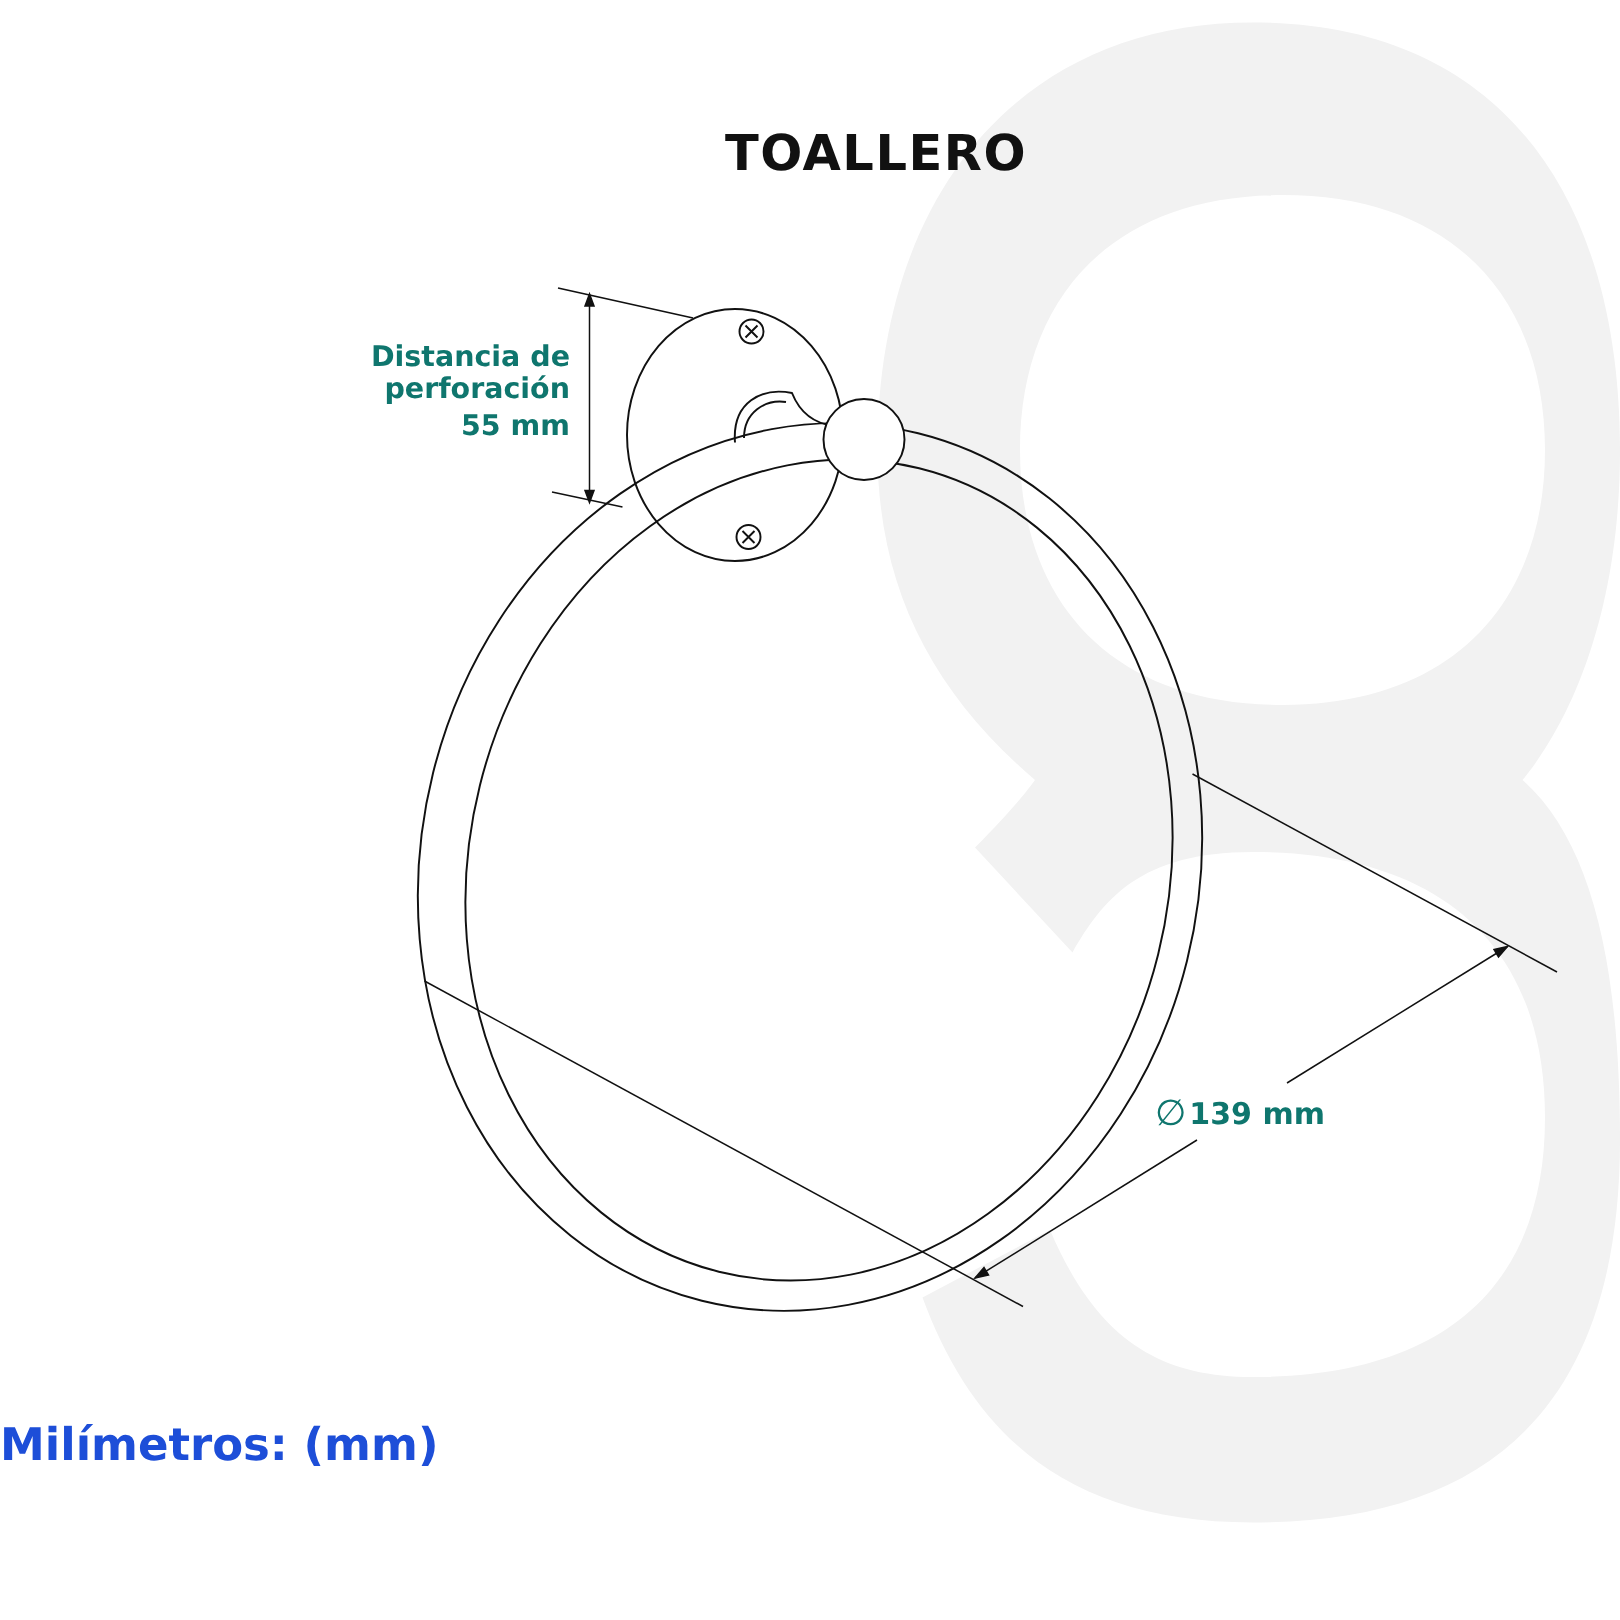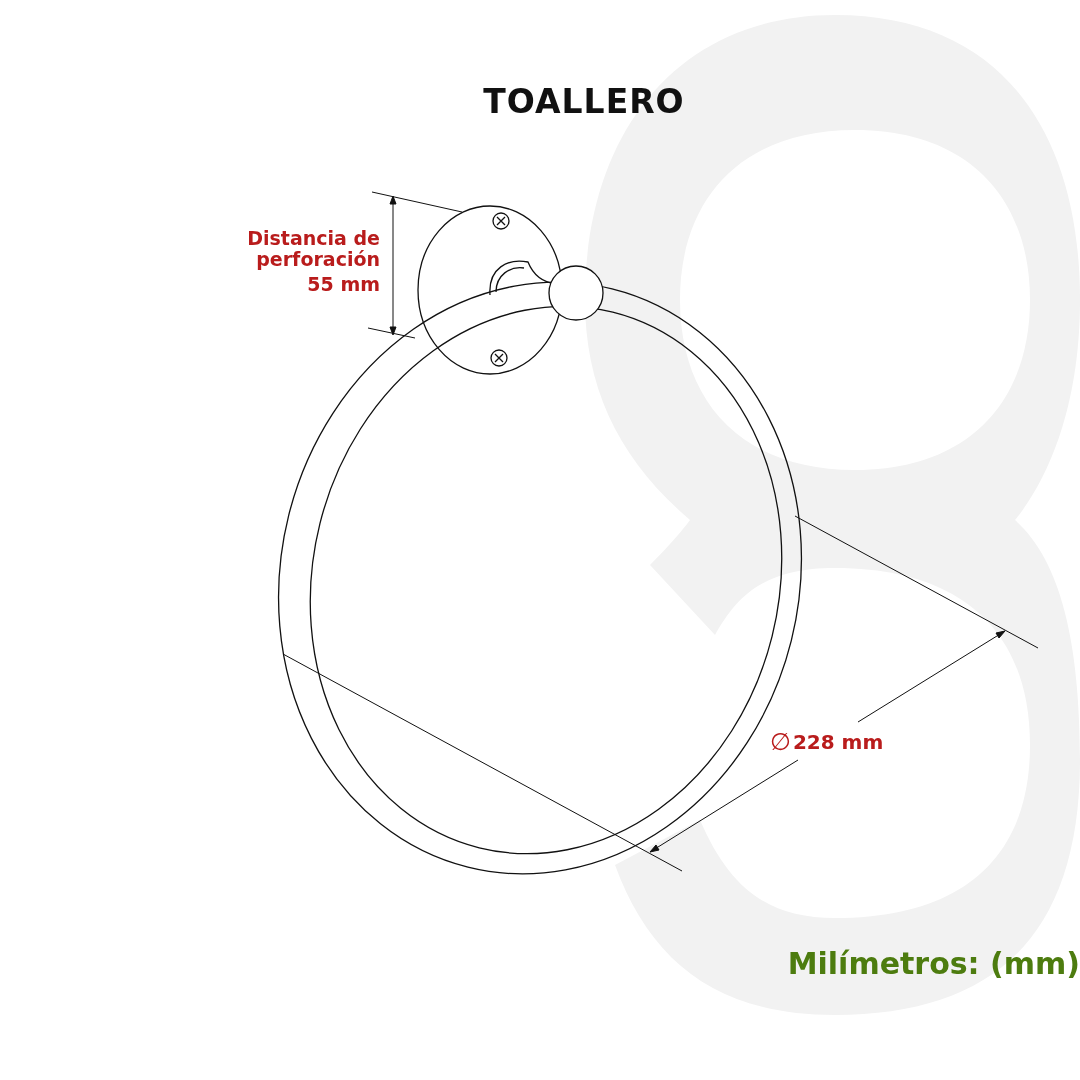--- a/index.html
+++ b/index.html
@@ -1,20 +1,20 @@
 <!DOCTYPE html>
 <html><head>
 <meta charset="utf-8">
 <style>
   html, body { margin:0; padding:0; background:#ffffff; }
   body { width:1080px; height:1080px; position:relative; overflow:hidden; font-family:"DejaVu Sans","Liberation Sans",sans-serif; }
   #stage { position:absolute; left:0; top:0; width:1080px; height:1080px; }
   .title { position:absolute; left:0; width:1080px; top:82px; text-align:center; font-weight:bold; font-size:33px; letter-spacing:1px; color:#111;padding-left:44px; }
-  .footer { position:absolute; left:0; width:1080px; top:946px; text-align:right; font-weight:bold; font-size:30px; color:#4d7c0f; }
-  .lbl { position:absolute; font-weight:bold; color:#b91c1c; }
+  .footer { position:absolute; left:0; width:1080px; top:946px; text-align:left; font-weight:bold; font-size:30px; color:#1d4ed8; }
+  .lbl { position:absolute; font-weight:bold; color:#0f766e; }
   .drill { left:200px; top:228px; width:180px; text-align:right; font-size:19px; line-height:21px; }
   .drill .val { display:block; margin-top:4px; }
   .diam { left:770px; top:728px; font-size:20px; display:flex; align-items:center; gap:2px; }
   .diam .sym { font-size:24px; font-weight:normal; }
 </style>
 </head>
 <body>
 
 <svg id="stage" viewBox="0 0 1080 1080" xmlns="http://www.w3.org/2000/svg">
 
@@ -63,16 +63,16 @@
 <div class="title">TOALLERO</div>
 
 <div class="lbl drill">
   <span>Distancia de</span><br>
   <span>perforación</span>
   <span class="val">55 mm</span>
 </div>
 
 <div class="lbl diam">
   <span class="sym">∅</span>
-  <span>228 mm</span>
+  <span>139 mm</span>
 </div>
 
 <div class="footer">Milímetros: (mm)</div>
 
 </body></html>

